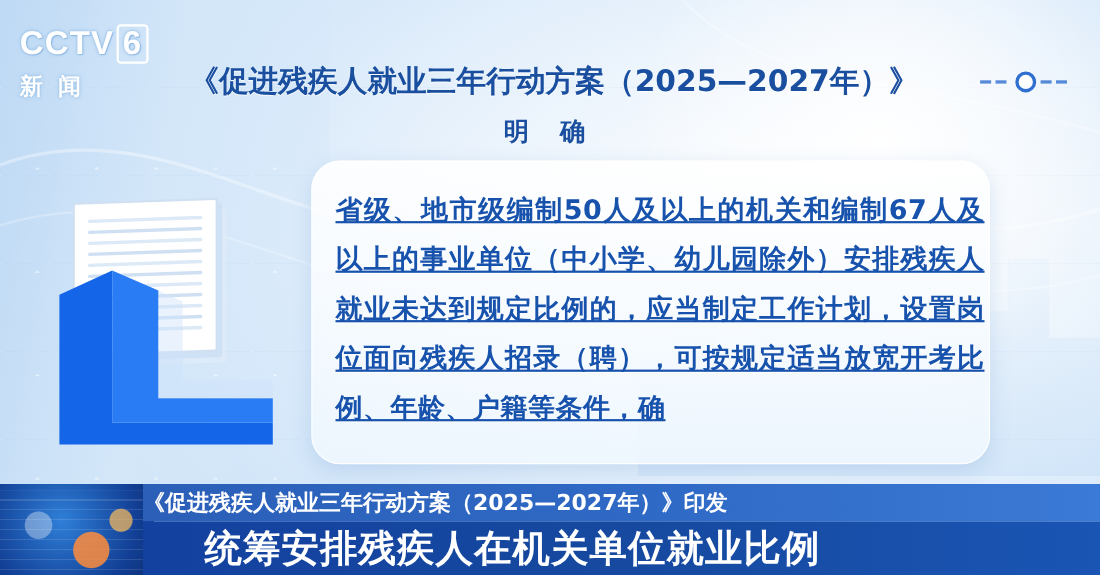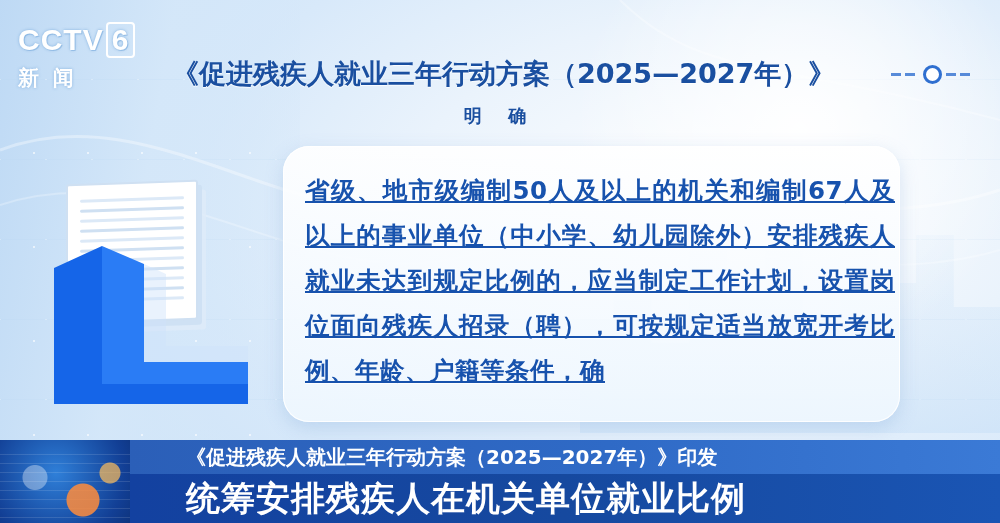--- a/index.html
+++ b/index.html
@@ -94,21 +94,21 @@
   }
   .tail-ring{
     width:13px;height:13px;border:3px solid #2f6fd0;border-radius:50%;
     background:#ffffff;margin:0 4px;
   }
 
   
   .subtitle{
     position:absolute;left:0;top:104px;width:1000px;text-align:center;
     font-family:"DejaVu Sans","Liberation Sans",sans-serif;
-    font-size:18px;font-weight:bold;color:#1a4fa0;letter-spacing:10px;
+    font-size:23px;font-weight:bold;color:#1a4fa0;letter-spacing:10px;
     text-shadow:0 1px 1px rgba(255,255,255,.9);
   }
 
   
   .card{
     position:absolute;left:283px;top:146px;width:617px;height:276px;
     background:linear-gradient(180deg, rgba(255,255,255,.92) 0%, rgba(240,248,255,.88) 100%);
     border-radius:26px;
     box-shadow:0 6px 18px rgba(130,170,215,.30), inset 0 0 0 1px rgba(255,255,255,.9);
   }
@@ -134,21 +134,21 @@
   .doc-lines i{display:block;height:3px;background:#cfe0f2;border-radius:2px;margin-bottom:7px;}
   .doc-lines i:nth-child(odd){background:#dce9f7;}
   .blue-shape{
     position:absolute;left:0px;top:64px;width:216px;height:172px;
   }
 
   
   .lower-sub{
     position:absolute;left:130px;top:440px;width:870px;height:34px;
     background:linear-gradient(90deg,#2b5fb8 0%, #2f6ac6 55%, #3b7ad6 100%);
-    display:flex;align-items:center;padding-left:56px;box-sizing:border-box;
+    display:flex;align-items:center;box-sizing:border-box;
   }
   .lower-sub span{
     font-family:"DejaVu Sans","Liberation Sans",sans-serif;
     font-size:20px;font-weight:bold;color:#ffffff;letter-spacing:0px;white-space:nowrap;
   }
   .lower-main{
     position:absolute;left:130px;top:474px;width:870px;height:49px;
     background:linear-gradient(90deg,#1341a0 0%, #16499f 50%, #1a55b4 100%);
     display:flex;align-items:center;padding-left:56px;box-sizing:border-box;
   }

